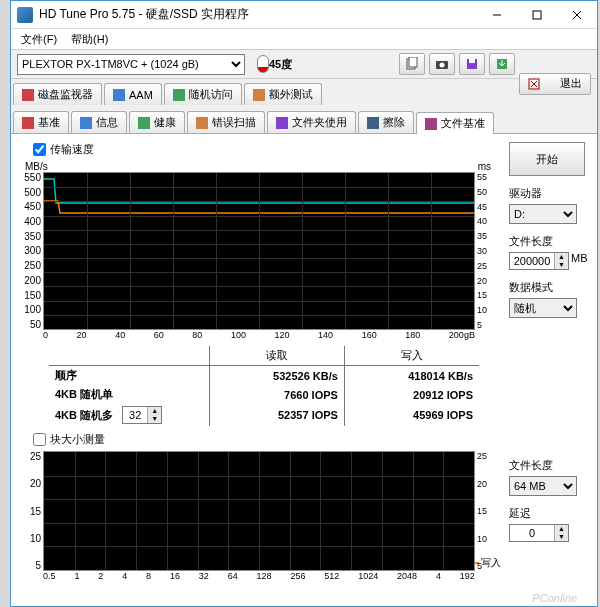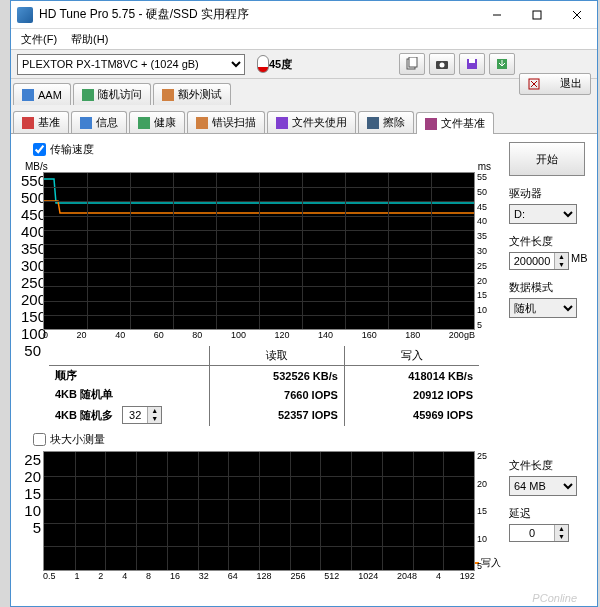--- a/index.html
+++ b/index.html
@@ -28,21 +28,21 @@
 .content { padding: 6px 8px; background: #fff; border-top: 1px solid #aaa; position: relative; }
 .side-panel { position: absolute; right: 10px; top: 8px; width: 78px; }
 .btn { width: 76px; height: 34px; border: 1px solid #888; background: linear-gradient(#fff,#e0e0e0); border-radius: 0; cursor: pointer; font-size: 11px; }
 .side-label { margin-top: 10px; margin-bottom: 3px; font-size: 11px; }
 .side-select, .side-input { width: 68px; height: 20px; font-size: 11px; border: 1px solid #7a7a7a; }
 .side-row { display: flex; align-items: flex-start; gap: 2px; }
 .chk-row { display: flex; align-items: center; gap: 4px; margin: 2px 0 4px 14px; }
 .chart-area { margin-left: 2px; width: 474px; }
 .chart-hdr { display: flex; justify-content: space-between; font-size: 10px; padding: 0 4px; }
 .chart-body { position: relative; width: 472px; height: 158px; display: flex; }
-.yaxis-l { width: 22px; display: flex; flex-direction: column; justify-content: flex-start; text-align: right; font-size: 15px; padding-right: 2px; }
+.yaxis-l { width: 22px; display: flex; flex-direction: column; justify-content: space-between; text-align: right; font-size: 10px; padding-right: 2px; }
 .yaxis-r { width: 18px; display: flex; flex-direction: column; justify-content: space-between; text-align: left; font-size: 9px; padding-left: 2px; }
 .plot { flex: 1; background: #000; position: relative; border: 1px solid #888; }
 .plot .grid-h, .plot .grid-v { position: absolute; background: #303030; }
 .plot .grid-h { left: 0; right: 0; height: 1px; }
 .plot .grid-v { top: 0; bottom: 0; width: 1px; }
 .plot svg { position: absolute; inset: 0; width: 100%; height: 100%; }
 .xaxis { display: flex; font-size: 9px; margin-left: 22px; width: 432px; justify-content: space-between; }
 .results { margin: 6px 0 4px 30px; width: 430px; }
 .results table { width: 100%; border-collapse: collapse; }
 .results th, .results td { padding: 2px 6px; font-size: 11px; text-align: right; font-weight: bold; }
@@ -129,20 +129,24 @@
       <svg width="12" height="12" viewBox="0 0 12 12">
           <rect x="1" y="1" width="10" height="10" fill="none" stroke="#a00"></rect>
           <line x1="3" y1="3" x2="9" y2="9" stroke="#a00"></line>
           <line x1="9" y1="3" x2="3" y2="9" stroke="#a00"></line>
         </svg>
       <span>退出</span>
     </div>
   </div>
 
   <div class="tabs" id="tabs1">
+      <div class="tab">
+        <div class="ticon" style="background: rgb(208, 64, 64);"></div>
+        <span>磁盘监视器</span>
+      </div>
       <div class="tab">
         <div class="ticon" style="background: rgb(64, 128, 208);"></div>
         <span>AAM</span>
       </div>
       <div class="tab">
         <div class="ticon" style="background: rgb(64, 160, 96);"></div>
         <span>随机访问</span>
       </div>
       <div class="tab">
         <div class="ticon" style="background: rgb(208, 128, 64);"></div>

